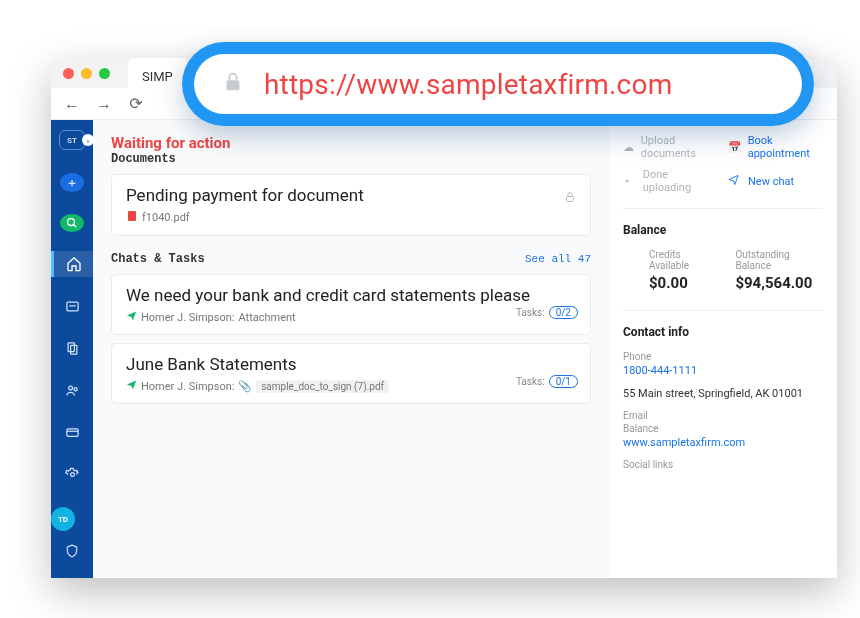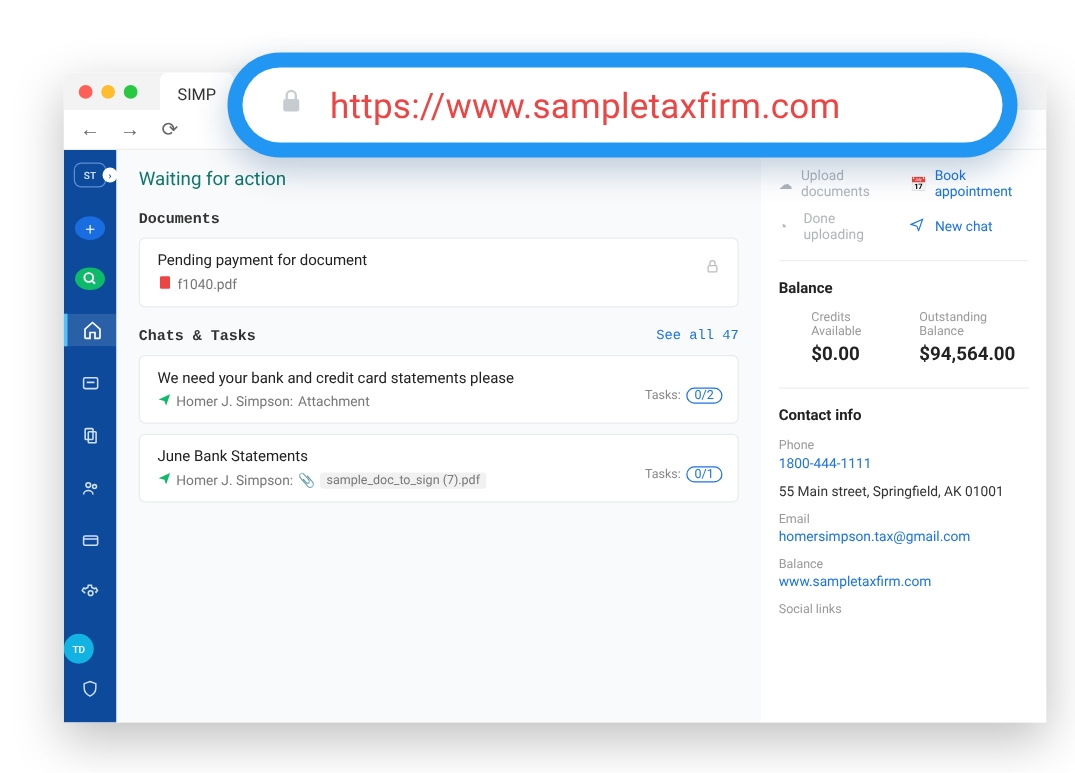--- a/index.html
+++ b/index.html
@@ -103,33 +103,33 @@
 }
 .side-icon.active { background: rgba(255,255,255,0.12); border-left: 3px solid #4fc3ff; }
 .side-bottom { margin-top: auto; }
 
 .main {
   flex: 1;
   background: #f9fafb;
   padding: 14px 18px;
   overflow: hidden;
 }
-.page-title { font-size: 15px; font-weight: 400; color: #0f766e; margin-bottom: 16px; }
+.page-title { font-size: 15px; font-weight: 700; color: #ef4444; margin-bottom: 0; }
 .section-row { display: flex; justify-content: space-between; align-items: center; margin-bottom: 8px; font-family: Liberation Mono, monospace; }
 .section-label { font-size: 12px; font-weight: 700; color: #333; }
 .see-all { font-size: 11px; color: #1a73e8; cursor: pointer; }
 .card {
   background: #fff;
   border: 1px solid #e9ecef;
   border-radius: 5px;
   padding: 10px 14px;
   margin-bottom: 8px;
   position: relative;
 }
-.card-title { font-size: 12px; color: #222; margin-bottom: 5px; }
+.card-title { font-size: 17px; color: #222; margin-bottom: 5px; }
 .card-sub { font-size: 11px; color: #777; display: flex; align-items: center; gap: 4px; }
 .pdf-icon { color: #e44; }
 .plane-icon { color: #0fb96a; }
 .lock-icon { position: absolute; right: 14px; top: 16px; color: #bbb; font-size: 12px; }
 .task-badge {
   position: absolute; right: 12px; bottom: 15px;
   font-size: 10px; color: #888; display: flex; align-items: center; gap: 4px;
 }
 .task-pill {
   border: 1px solid #1a73e8; color: #1a73e8;
@@ -370,21 +370,20 @@
           <div class="bal-val">$94,564.00</div>
         </div>
       </div>
       <div class="divider"></div>
 
       <div class="contact-title">Contact info</div>
       <div class="ci-label">Phone</div>
       <div class="ci-val link">1800-444-1111</div>
       <div class="ci-val">55 Main street, Springfield, AK 01001</div>
       <div class="ci-label">Email</div>
-      <div class="ci-val link">homersimpson.tax@gmail.com</div>
       <div class="ci-label">Balance</div>
       <div class="ci-val link">www.sampletaxfirm.com</div>
       <div class="ci-label">Social links</div>
     </div>
   </div>
 </div>
 
 <div class="url-overlay">
   <div class="url-inner">
     <span class="url-lock">

